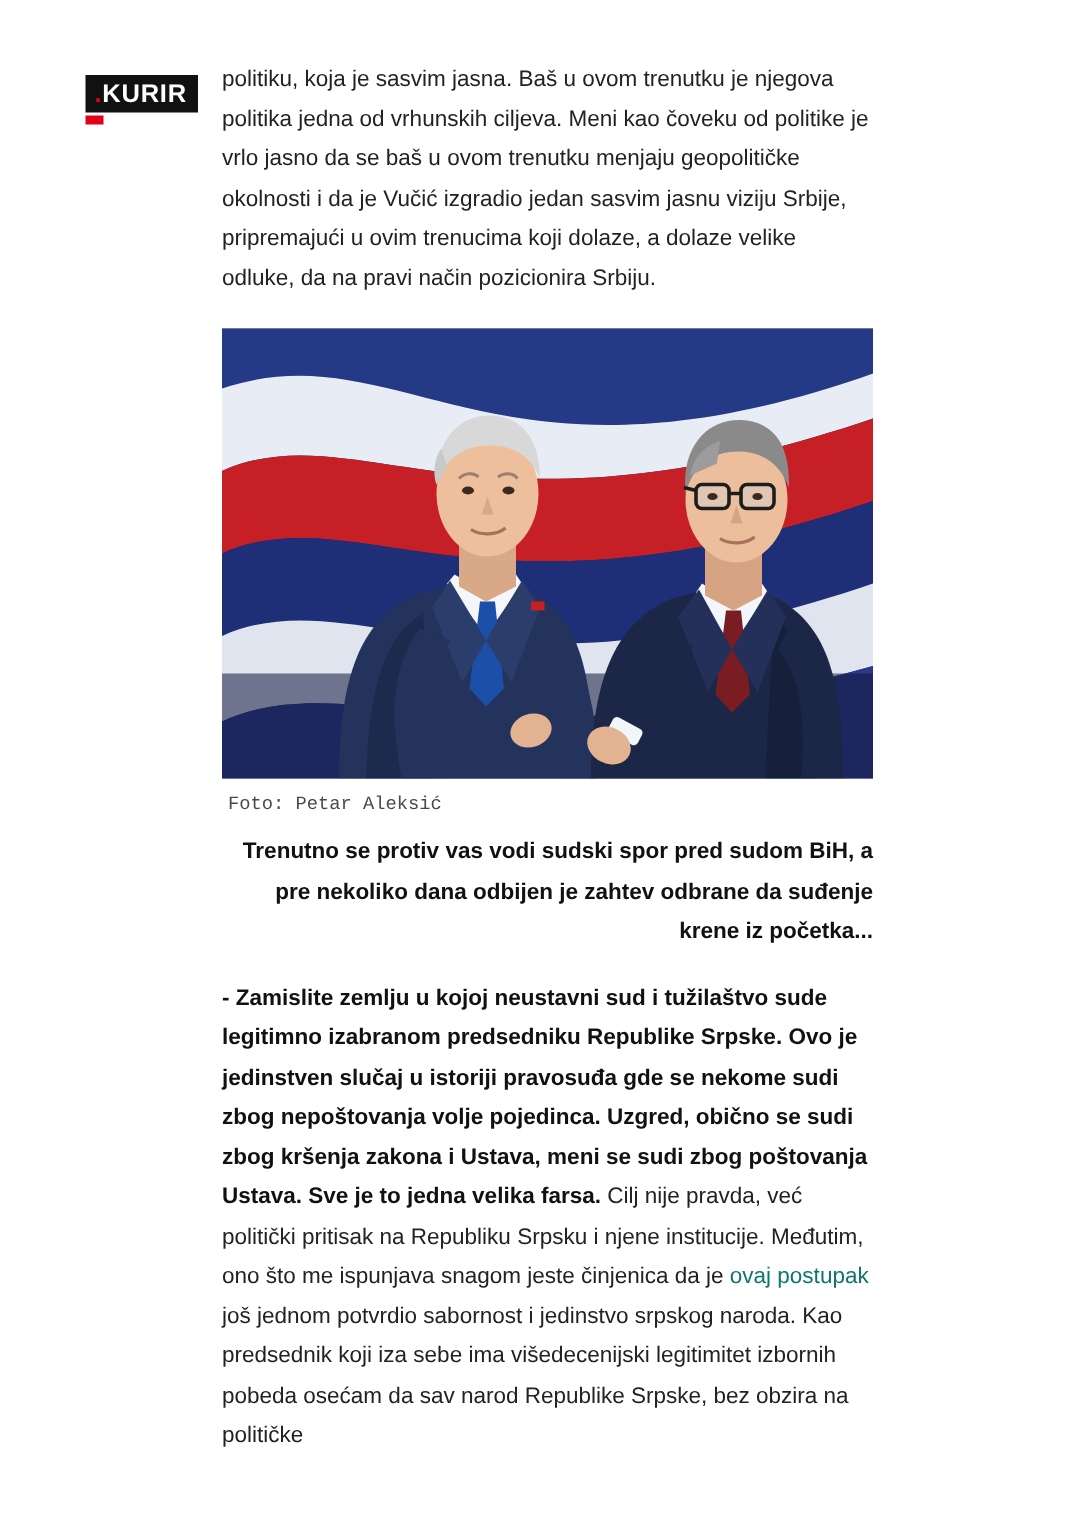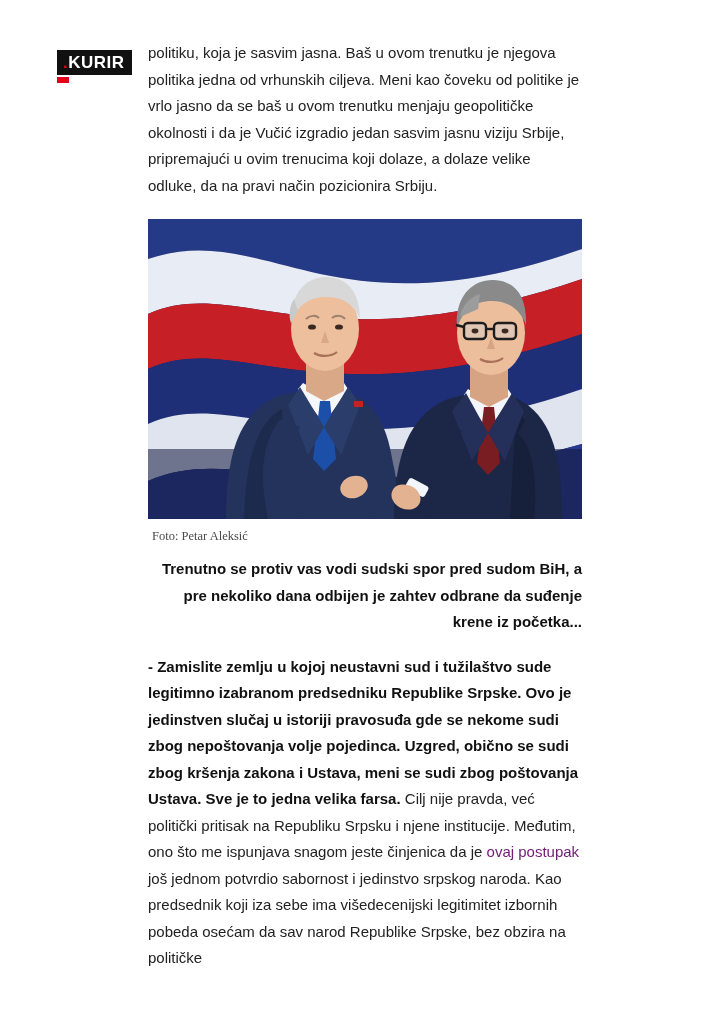--- a/index.html
+++ b/index.html
@@ -83,24 +83,24 @@
     height: 300px;
     display: block;
     position: relative;
     overflow: hidden;
     background: #1a2550;
   }
   .caption {
     font-size: 12.5px;
     color: #4a4a4a;
     padding: 10px 0 2px 4px;
-    font-family: Liberation Serif, serif;
+    font-family: Liberation Mono, monospace;
   }
   .link {
-    color: #701a75;
+    color: #0f766e;
     text-decoration: none;
   }
   .q-block { margin-bottom: 18px; }
 </style>
 </head>
 <body>
 
 <div class="page">
 
   <div class="logo-wrap">

